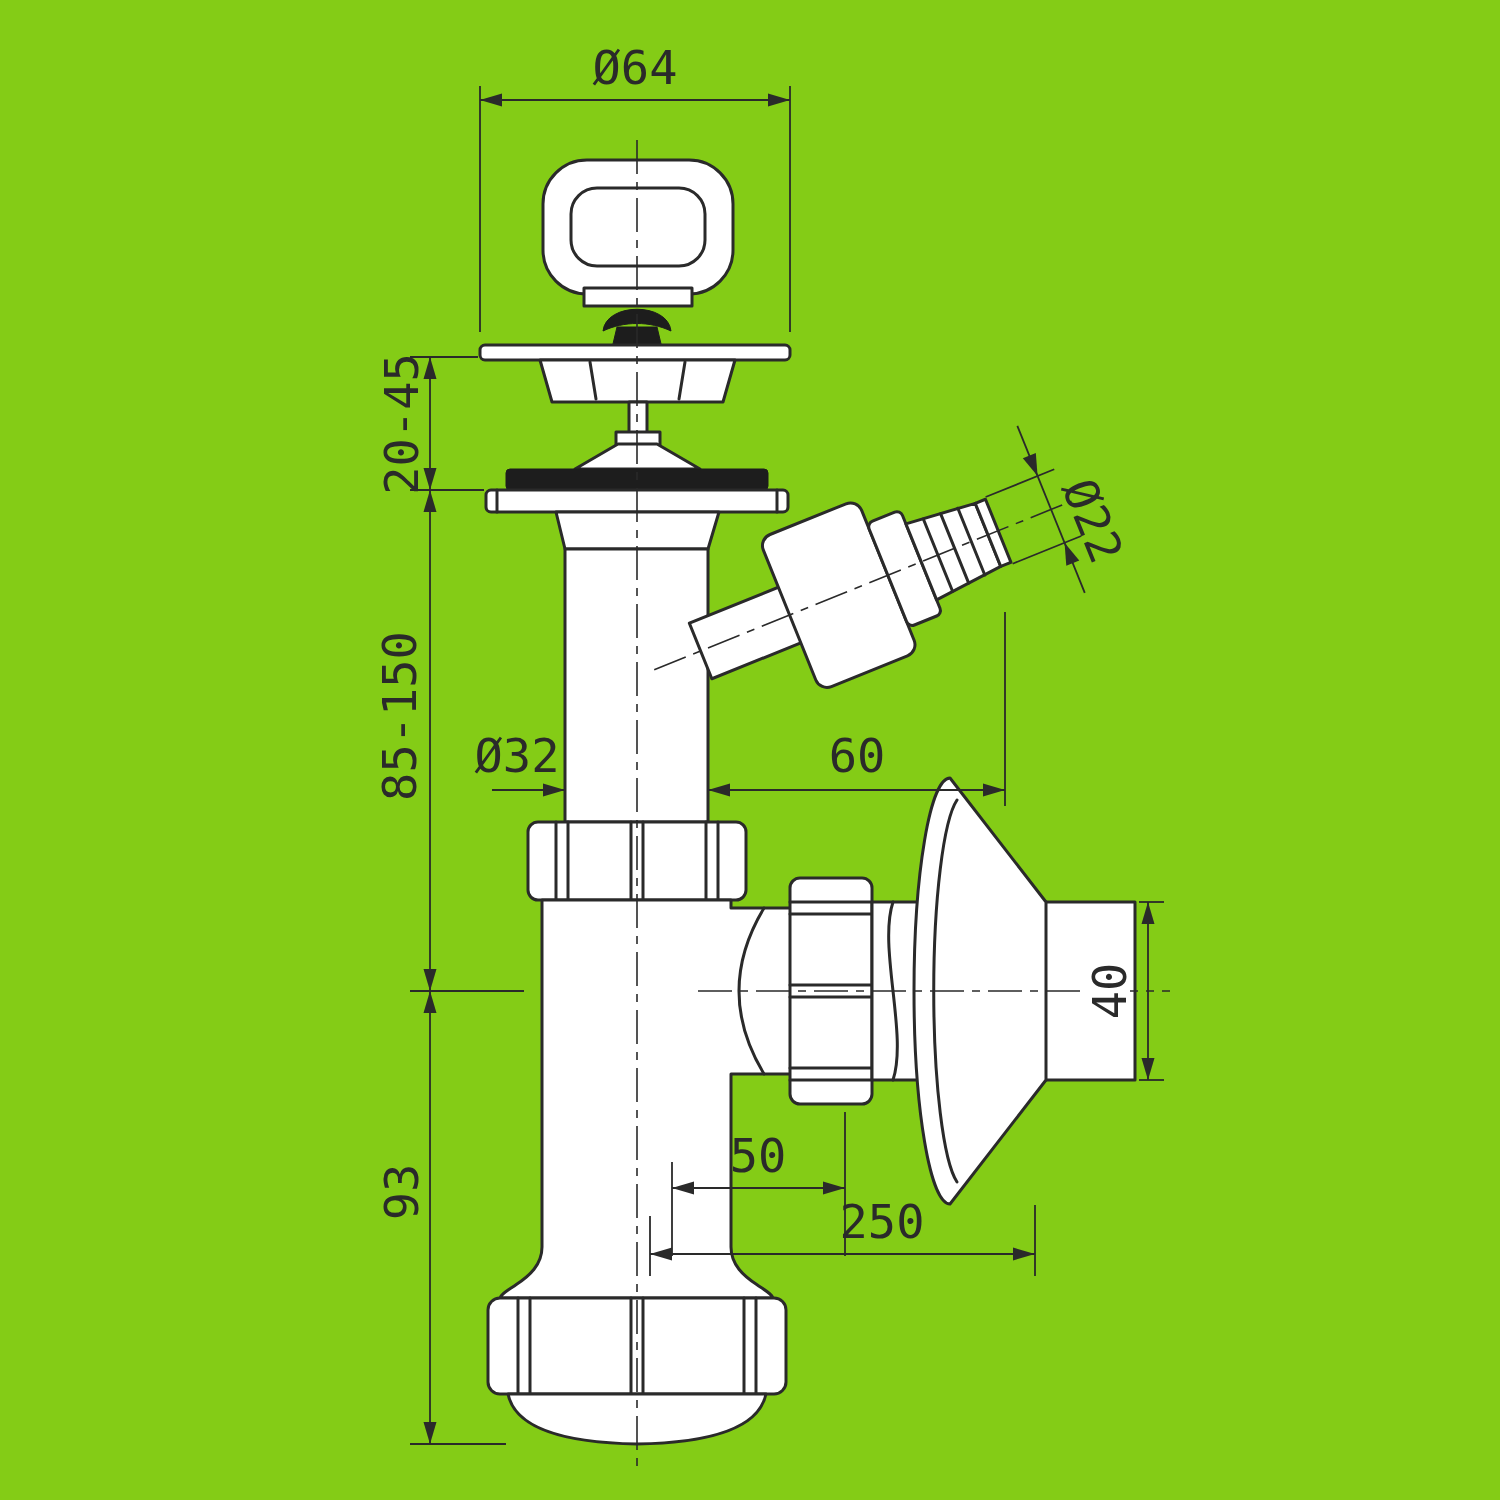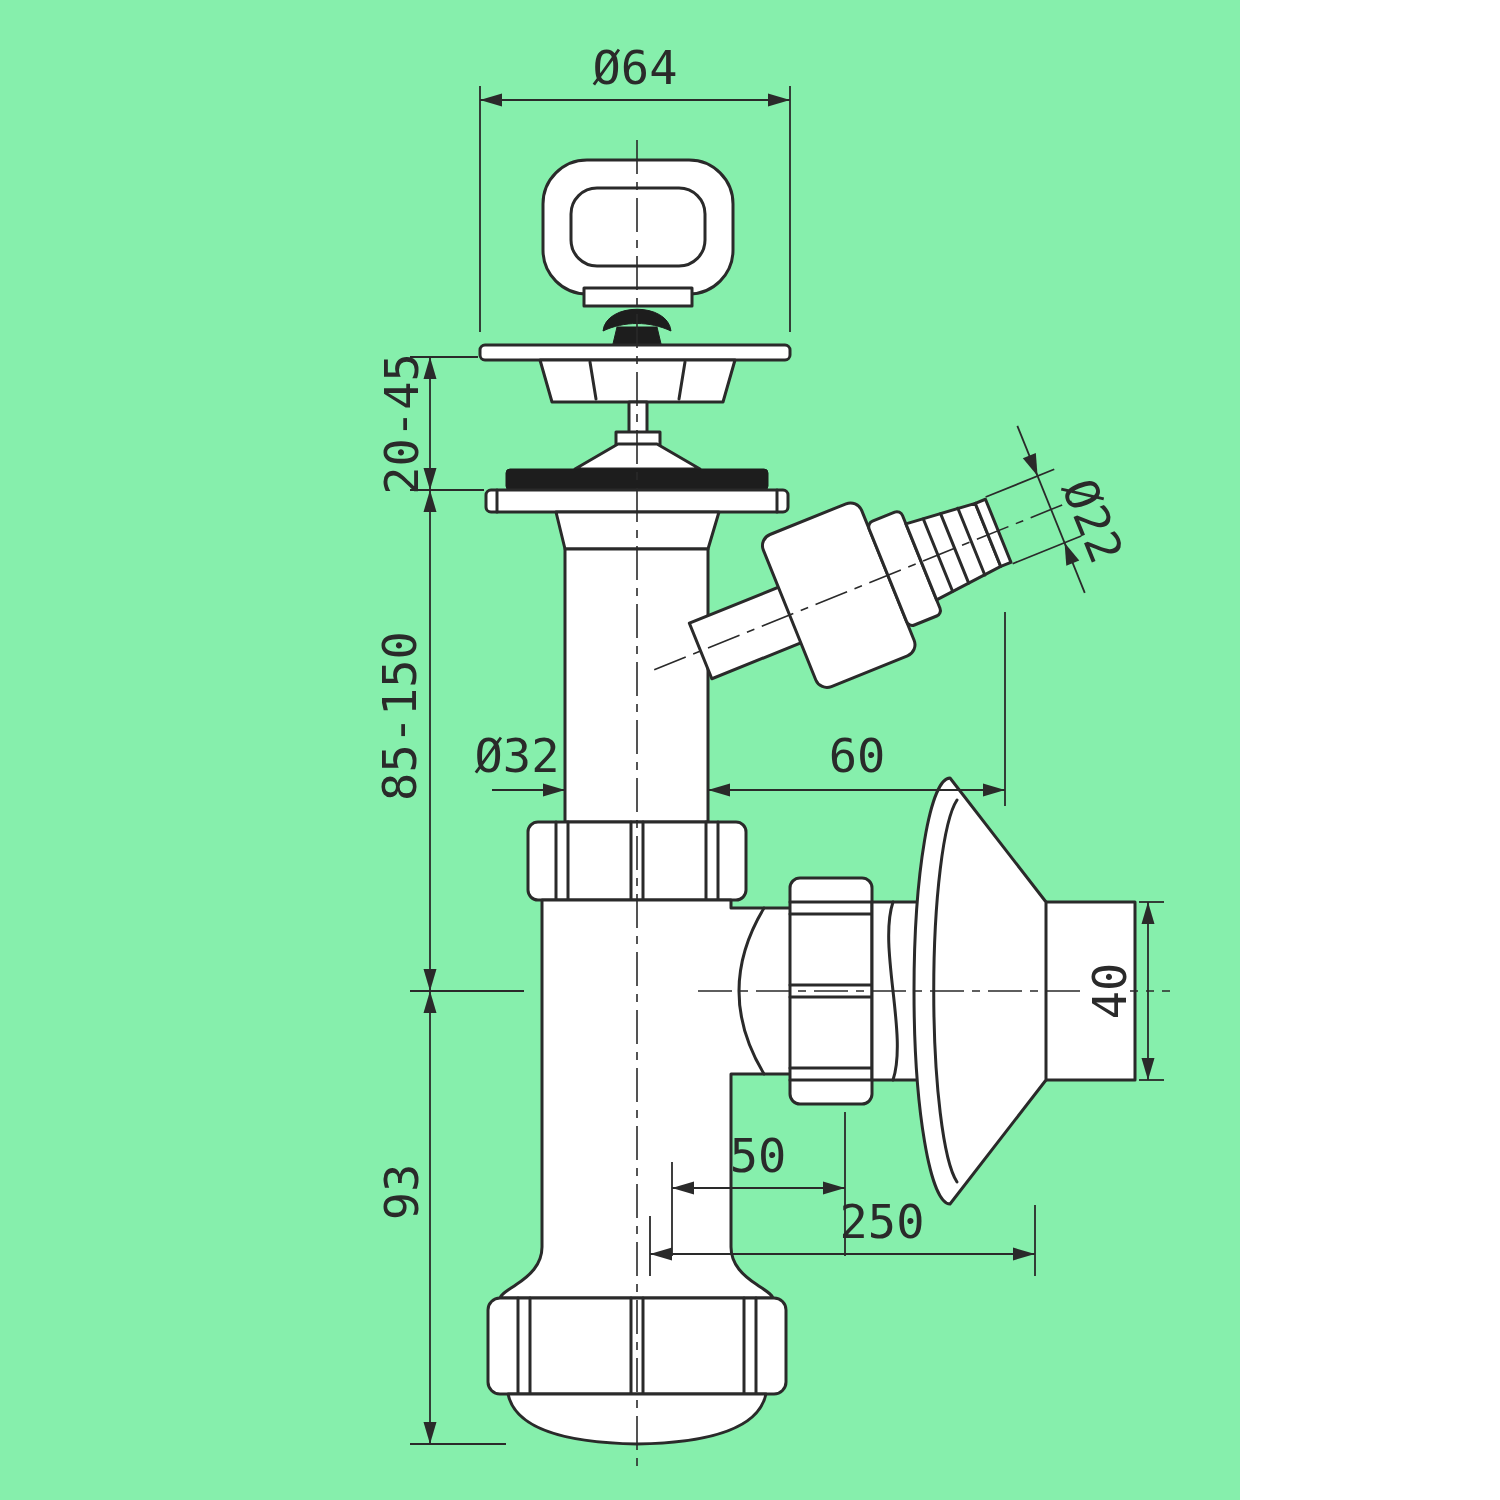--- a/index.html
+++ b/index.html
@@ -1,17 +1,17 @@
 <!DOCTYPE html>
 <html><head>
 <meta charset="utf-8">
 <style>
   html,body{margin:0;padding:0;background:#ffffff;}
   body{width:1500px;height:1500px;font-family:"DejaVu Sans",sans-serif;}
-  .canvas{width:1240px;height:1500px;background:#86efac;position:relative;text-decoration:underline;}
+  .canvas{width:1500px;height:1500px;background:#84cc16;position:relative;text-decoration:underline;}
   svg{display:block;}
   .ln{stroke:#2a2a2a;stroke-width:3;fill:none;stroke-linecap:round;stroke-linejoin:round;}
   .fw{stroke:#2a2a2a;stroke-width:3;fill:#ffffff;stroke-linejoin:round;}
   .fb{fill:#1d1d1d;stroke:#1d1d1d;stroke-width:1;stroke-linejoin:round;}
   .thin{stroke:#2a2a2a;stroke-width:1.8;fill:none;}
   .cl{stroke:#2a2a2a;stroke-width:1.6;fill:none;stroke-dasharray:34 8 8 8;}
   .ar{fill:#2a2a2a;stroke:none;}
   .dim{font-family:"DejaVu Sans Mono","Liberation Mono",monospace;font-size:47px;fill:#2a2a2a;text-anchor:middle;}
 </style>
 </head>

